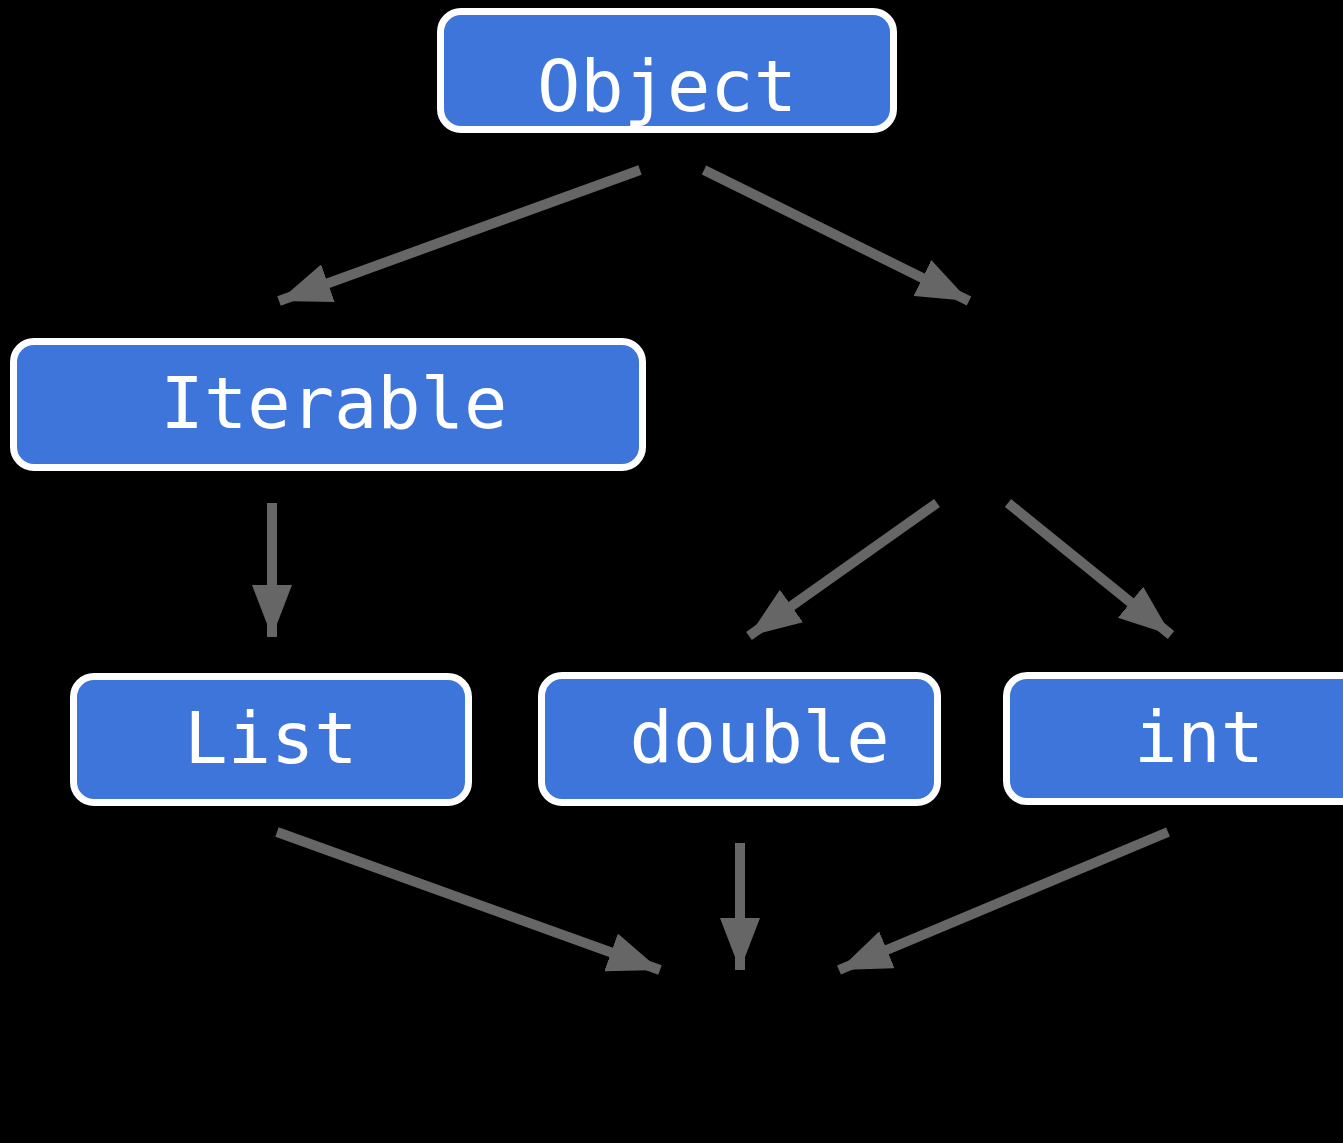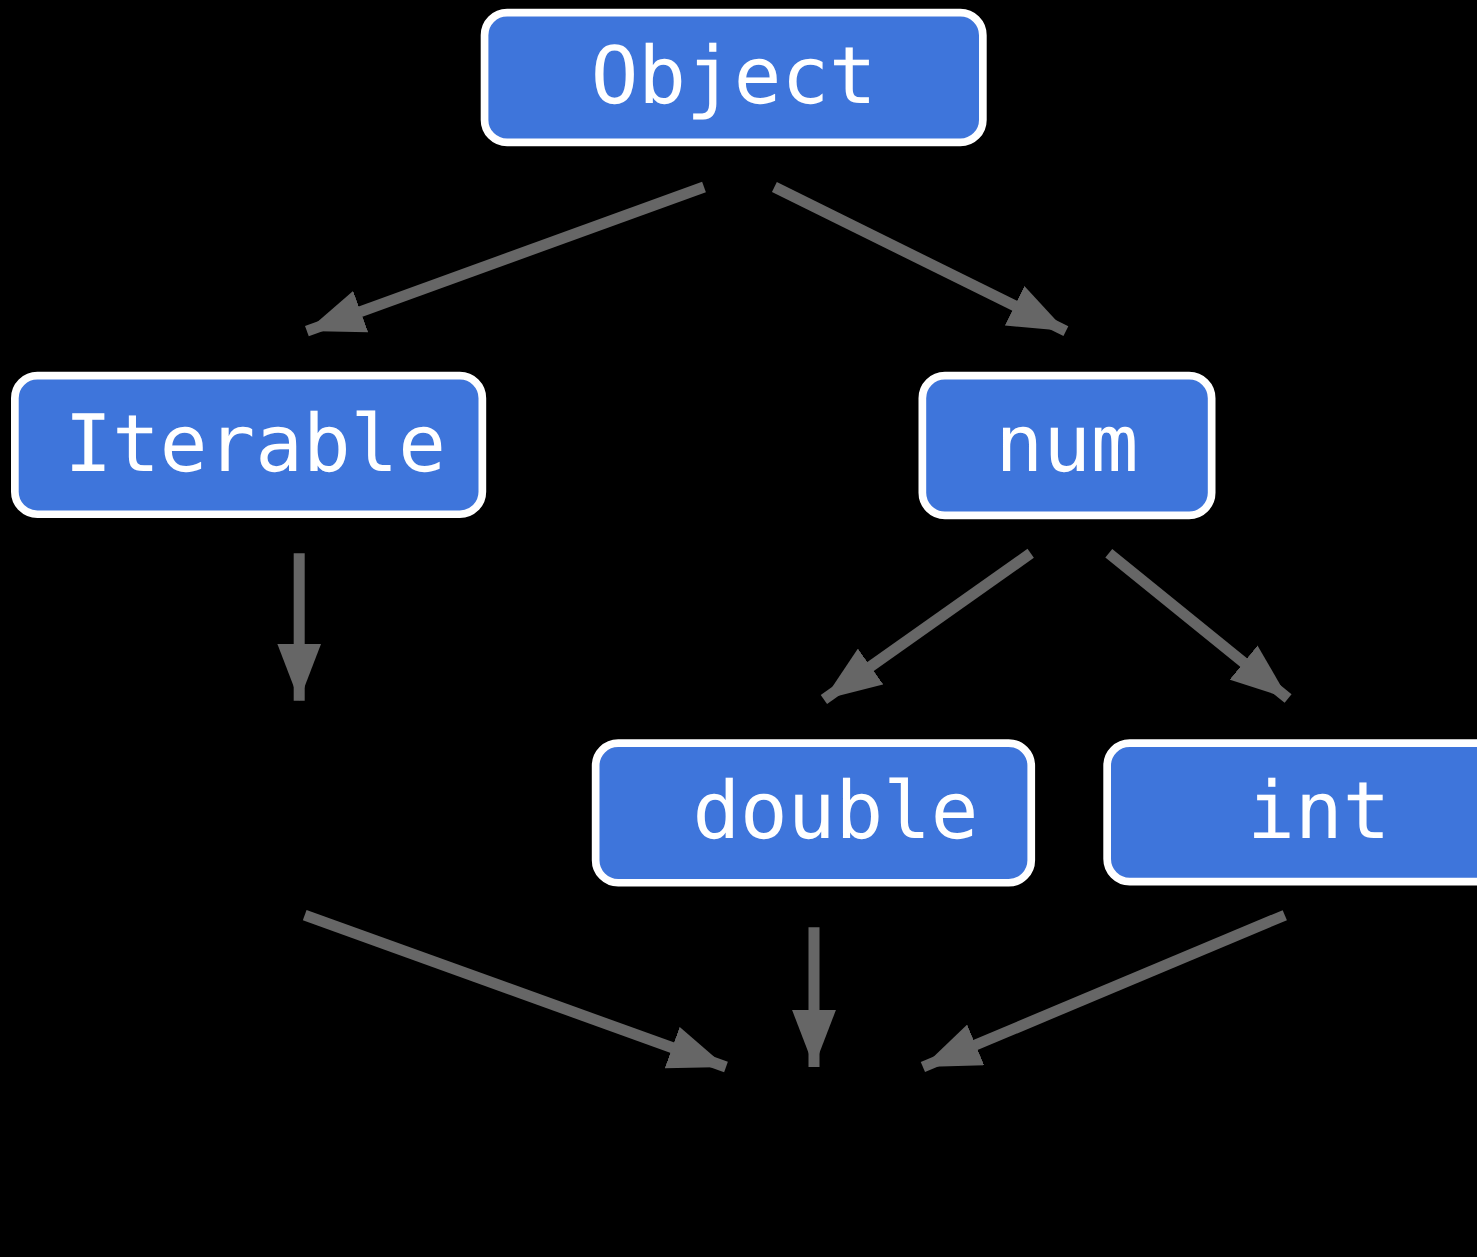--- a/index.html
+++ b/index.html
@@ -46,22 +46,22 @@
     justify-content: center;
     font-size: 72px;
     line-height: 1;
     white-space: nowrap;
   }
   .node-label {
     display: block;
     padding-bottom: 4px;
   }
   
-  .node-object   { left: 437px;  top: 8px;    width: 460px; height: 125px; }
-  .node-iterable { left: 10px;   top: 338px;  width: 432px; height: 133px; padding-left: 12px; }
+  .node-object   { left: 437px;  top: 8px;    width: 460px; height: 125px; align-items: flex-end; }
+  .node-iterable { left: 10px;   top: 338px;  width: 636px; height: 133px; padding-left: 12px; }
   .node-num      { left: 835px;  top: 338px;  width: 270px; height: 134px; }
   .node-list     { left: 70px;   top: 673px;  width: 402px; height: 133px; }
   .node-double   { left: 538px;  top: 672px;  width: 403px; height: 134px; padding-left: 40px; }
   .node-int      { left: 1003px; top: 672px;  width: 392px; height: 133px; }
   .node-null     { left: 535px;  top: 1002px; width: 398px; height: 134px; }
 </style>
 </head>
 <body>
 
 <div class="canvas">
@@ -83,24 +83,24 @@
   </svg>
 
   <div class="node node-object">
     <span class="node-label">Object</span>
   </div>
 
   <div class="node node-iterable">
     <span class="node-label">Iterable</span>
   </div>
 
-  <div class="node node-num">
-    <span class="node-label">num</span>
+
+  <div class="node node-list">
+    <span class="node-label">List</span>
   </div>
-
 
   <div class="node node-double">
     <span class="node-label">double</span>
   </div>
 
   <div class="node node-int">
     <span class="node-label">int</span>
   </div>
 
 

